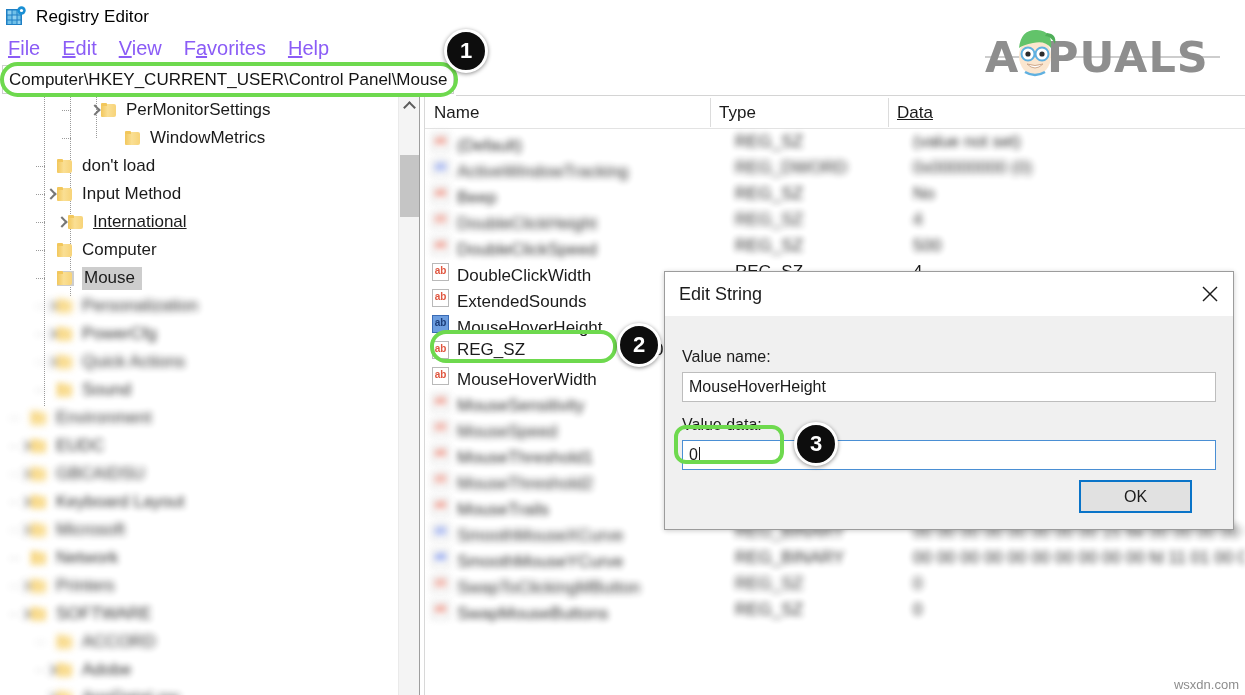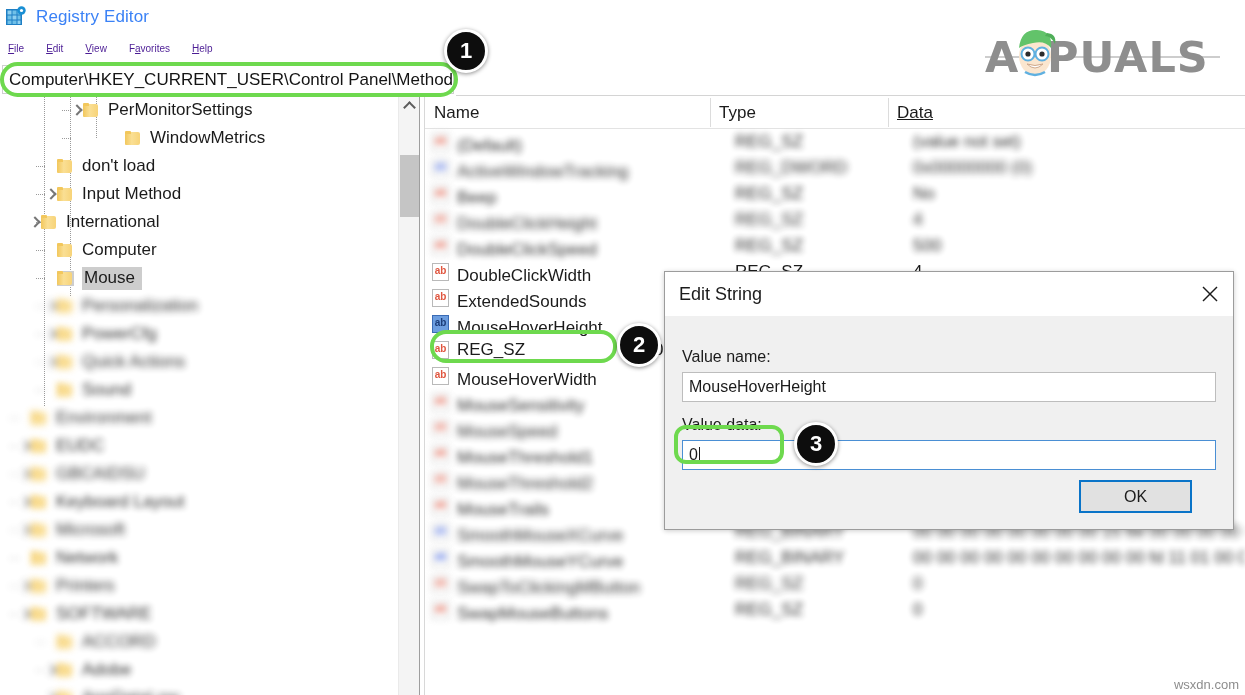--- a/index.html
+++ b/index.html
@@ -24,35 +24,35 @@
     display: flex; align-items: center;
   }
   .app-icon {
     position: relative;
     width: 22px; height: 22px;
     margin-left: 5px; margin-right: 9px;
     flex: none;
   }
   .title-text {
     font-size: 17px;
-    color: #3b82f6;
+    color: #000000;
     letter-spacing: .1px;
   }
 
   
   .menubar {
     position: absolute; left: 0; top: 34px;
     width: 1245px; height: 28px;
     display: flex; align-items: center;
     padding-left: 8px;
     background: #ffffff;
   }
   .menu-item {
-    font-size: 10px;
-    color: #4c1d95;
+    font-size: 20px;
+    color: #8b5cf6;
     margin-right: 22px;
     cursor: default;
     white-space: nowrap;
   }
   .menu-item u { text-decoration: underline; }
 
   
   .addrbar-wrap {
     position: absolute; left: 0; top: 63px;
     width: 456px; height: 33px;
@@ -394,32 +394,32 @@
     </div>
     <div class="menu-item">
       <span>F</span><u>a</u><span>vorites</span>
     </div>
     <div class="menu-item">
       <u>H</u><span>elp</span>
     </div>
   </div>
 
   <div class="addrbar-wrap">
-    <div class="addrbar" title="Computer\HKEY_CURRENT_USER\Control Panel\Mouse">Computer\HKEY_CURRENT_USER\Control Panel\Method</div>
+    <div class="addrbar" title="Computer\HKEY_CURRENT_USER\Control Panel\Mouse">Computer\HKEY_CURRENT_USER\Control Panel\Mouse</div>
   </div>
   <div class="addr-right-line"></div>
   <div class="hl-ring" style="left:0px; top:62px; width:458px; height:35px;"></div>
   <div class="marker" style="left:444px; top:29px;">1</div>
 
   <div class="tree-pane">
     <div class="dotline" style="left:44px; top:0px; height:310px;"></div>
     <div class="dotline" style="left:70px; top:0px; height:200px;"></div>
     <div class="dotline" style="left:96px; top:0px; height:42px;"></div>
     <div id="tree-rows">
-        <div class="tree-row" style="padding-left: 70px;">
+        <div class="tree-row" style="padding-left: 88px;">
           <div class="dottick" style="left: 62px; top: 14px; width: 9px;"></div>
           <div class="tw-arrow has"></div>
           <div class="folder"></div>
           <span class="tree-label">PerMonitorSettings</span>
         </div>
         <div class="tree-row" style="padding-left: 112px;">
           <div class="dottick" style="left: 62px; top: 14px; width: 9px;"></div>
           <div class="tw-arrow"></div>
           <div class="folder"></div>
           <span class="tree-label">WindowMetrics</span>
@@ -429,21 +429,21 @@
           <div class="tw-arrow"></div>
           <div class="folder"></div>
           <span class="tree-label">don't load</span>
         </div>
         <div class="tree-row" style="padding-left: 44px;">
           <div class="dottick" style="left: 36px; top: 14px; width: 9px;"></div>
           <div class="tw-arrow has"></div>
           <div class="folder"></div>
           <span class="tree-label">Input Method</span>
         </div>
-        <div class="tree-row" style="padding-left: 28px;">
+        <div class="tree-row" style="padding-left: 55px; text-decoration: underline;">
           <div class="dottick" style="left: 36px; top: 14px; width: 9px;"></div>
           <div class="tw-arrow has"></div>
           <div class="folder"></div>
           <span class="tree-label">International</span>
         </div>
         <div class="tree-row" style="padding-left: 44px;">
           <div class="dottick" style="left: 36px; top: 14px; width: 9px;"></div>
           <div class="tw-arrow"></div>
           <div class="folder"></div>
           <span class="tree-label">Computer</span>

